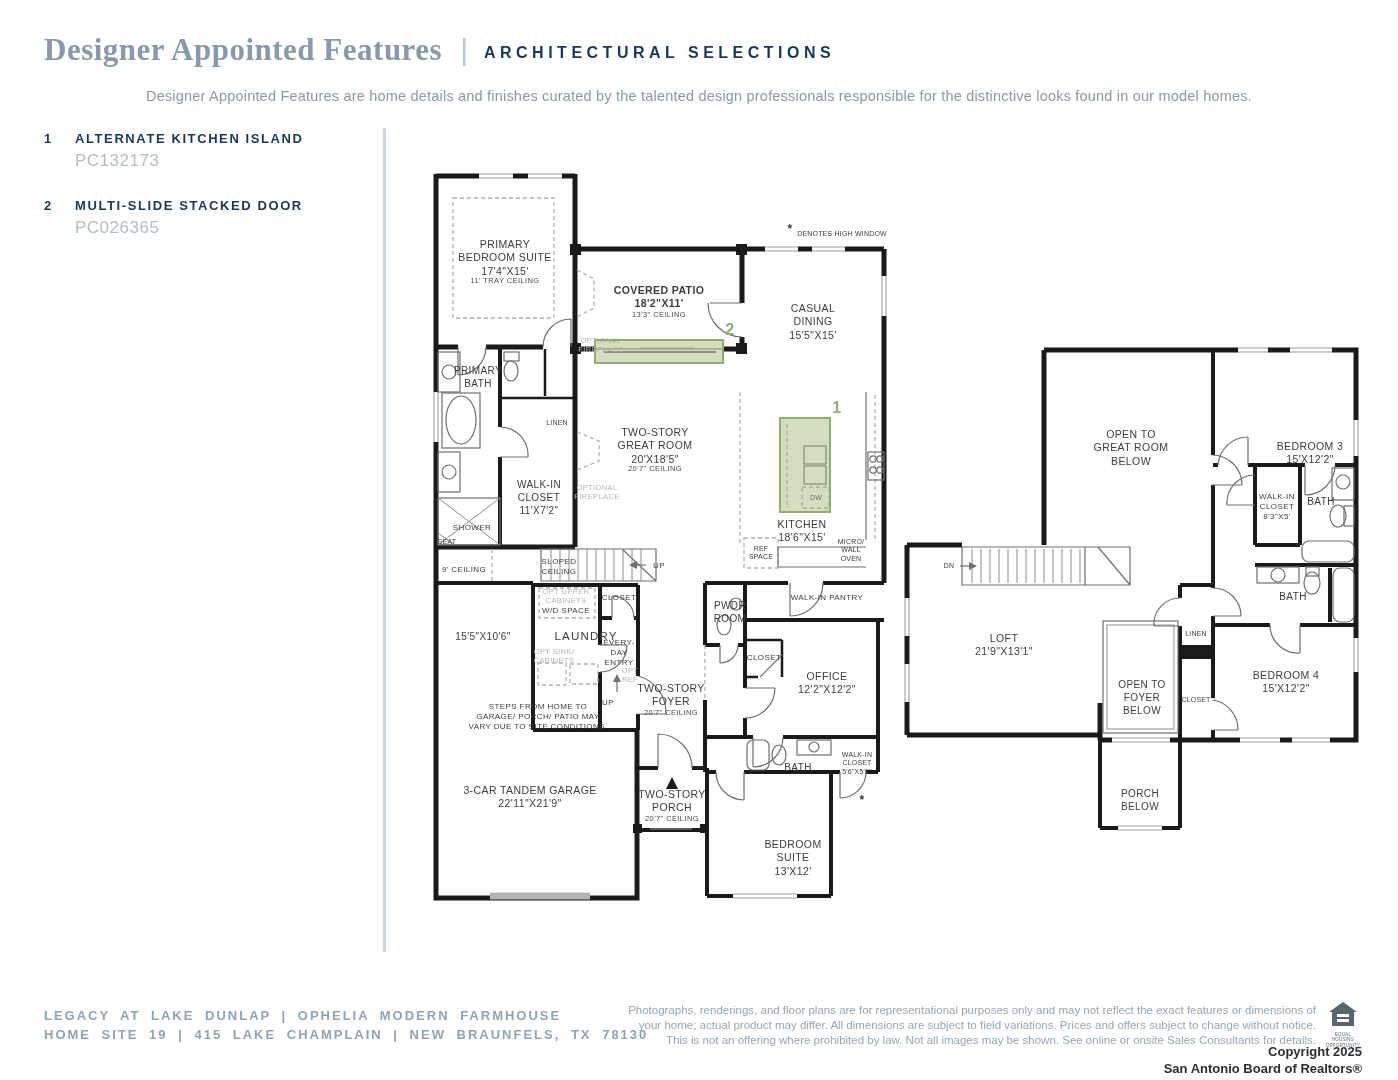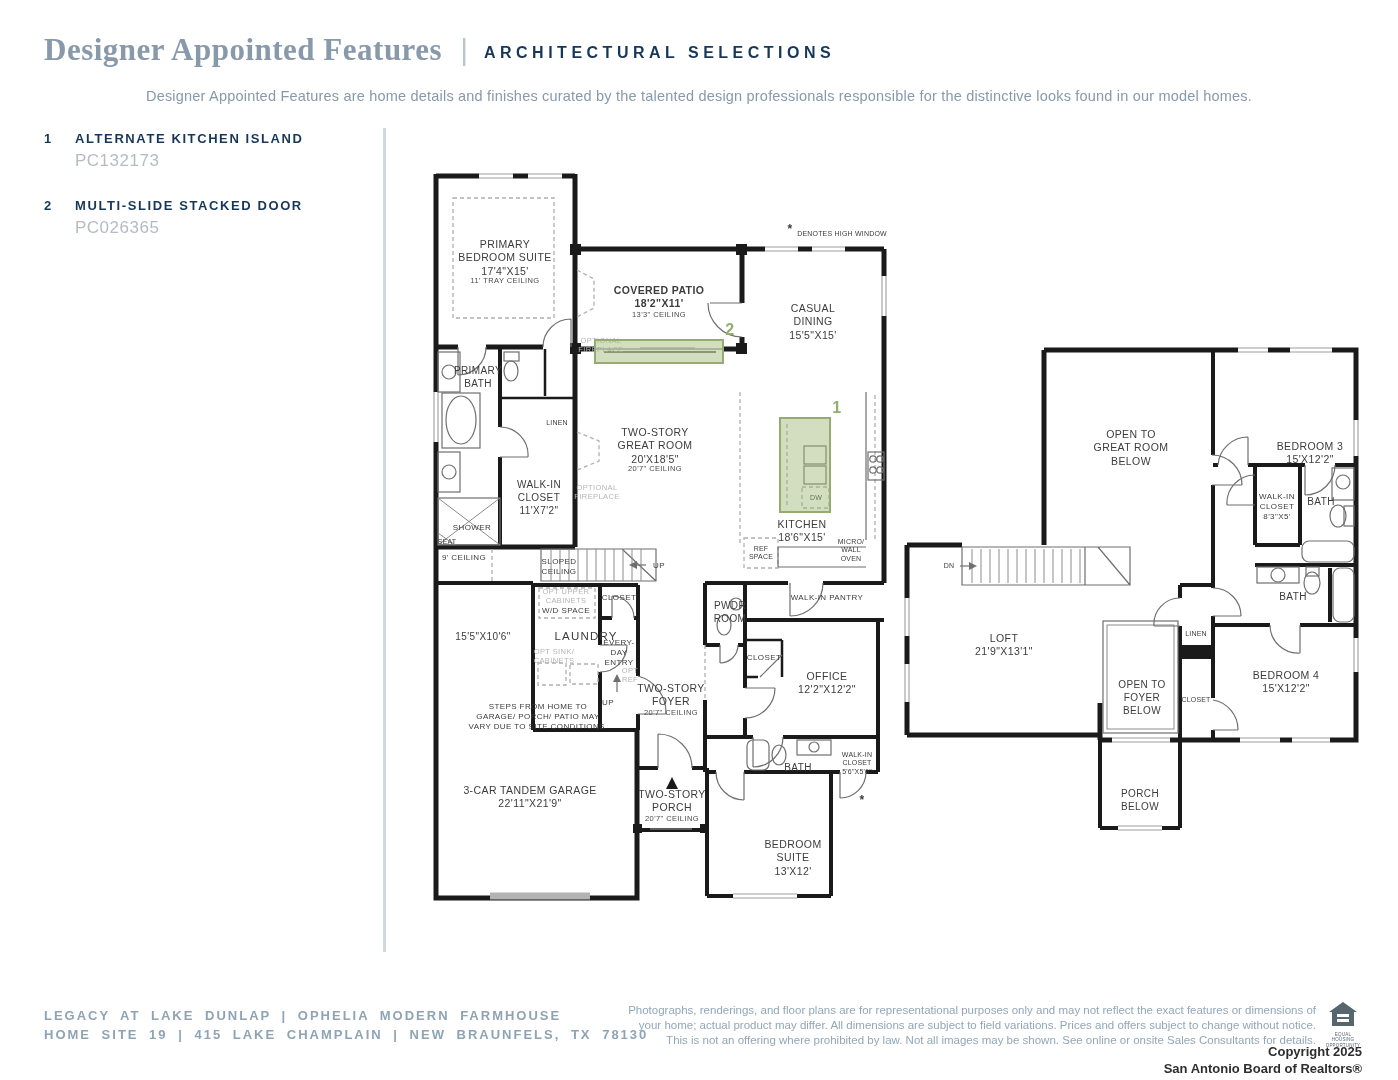--- a/index.html
+++ b/index.html
@@ -330,21 +330,21 @@
   <div class="lb gray" style="left:554px;top:656px;">OPT SINK/
 CABINETS</div>
   <div class="lb gray" style="left:584px;top:675px;margin-left:46px;">OPT
 REF</div>
   <div class="lb sm" style="left:608px;top:703px;">UP</div>
   <div class="lb sm" style="left:659px;top:566px;">UP</div>
   <div class="lb sm" style="left:538px;top:717px;">STEPS FROM HOME TO
 GARAGE/ PORCH/ PATIO MAY
 VARY DUE TO SITE CONDITIONS.</div>
   <div class="lb" style="left:483px;top:637px;">15'5"X10'6"</div>
-  <div class="lb sm" style="left:464px;top:558px;">9' CEILING</div>
+  <div class="lb sm" style="left:464px;top:570px;">9' CEILING</div>
   <div class="lb sm" style="left:517px;top:567px;margin-left:42px;">SLOPED
 CEILING</div>
   <div class="lb big" style="left:530px;top:797px;">3-CAR TANDEM GARAGE
 22'11"X21'9"</div>
   <div class="lb" style="left:539px;top:498px;">WALK-IN
 CLOSET
 11'X7'2"</div>
   <div class="lb xs" style="left:557px;top:423px;">LINEN</div>
   <div class="lb sm" style="left:472px;top:528px;">SHOWER</div>
   <div class="lb xs" style="left:447px;top:542px;">SEAT</div>

